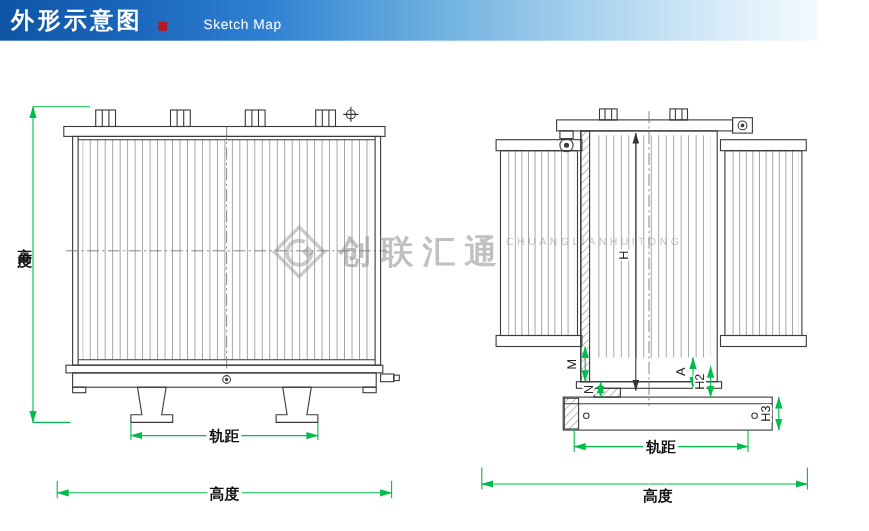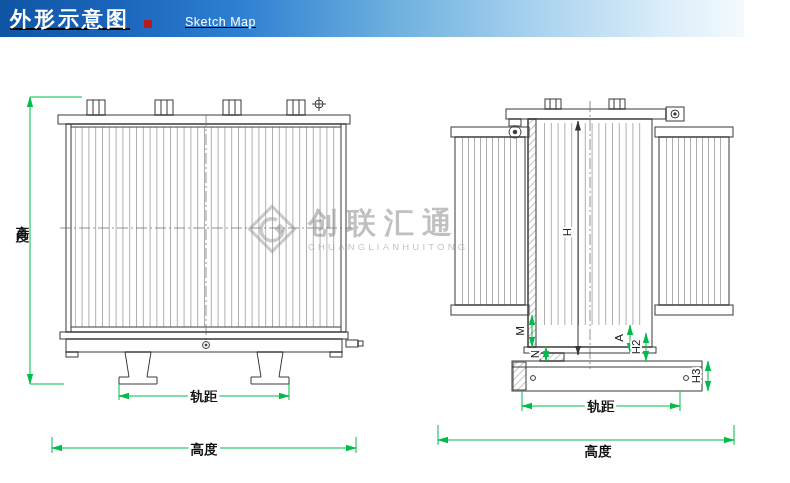--- a/index.html
+++ b/index.html
@@ -1,18 +1,18 @@
 <!DOCTYPE html>
 <html><head>
 <meta charset="utf-8">
 <style>
   html,body { margin:0; padding:0; background:#fff; }
   .page {
     position:relative; width:744px; height:483px; overflow:hidden;
-    background:#fff; font-family:"Liberation Sans", sans-serif;text-decoration:underline;
+    background:#fff; font-family:"Liberation Sans", sans-serif;
   }
   
   .banner {
     height:37px; display:flex; align-items:center;
     background:linear-gradient(90deg,#0f55a4 0%,#1a66bc 15%,#2e7fd2 30%,#5f a 0%);
     background:linear-gradient(90deg,#0f55a4 0%,#1a66bc 16%,#2e7fd2 32%,#6aaede 52%,#a9d2ef 72%,#ddeef9 90%,#f3fafe 100%);
   }
   .banner h1 {
     margin:0 0 0 10px; font-size:21px; line-height:37px; color:#ffffff;
     font-weight:bold; letter-spacing:3px;
@@ -35,21 +35,21 @@
     position:absolute; left:13px; top:178px;
     writing-mode:vertical-rl; text-orientation:upright;
     font-size:13.5px; font-weight:600; color:#111; letter-spacing:3px;
   }
   
   .watermark {
     position:absolute; left:246px; top:166px; display:flex; align-items:center;
     pointer-events:none;
   }
   .wm-logo { width:52px; height:52px; margin-right:10px; }
-  .wm-text { display:flex; flex-direction:column; }
+  .wm-text { display:flex; flex-direction:row; }
   .wm-name {
     font-size:30px; font-weight:600; letter-spacing:8px;
     color:rgba(140,140,140,0.55); line-height:1.1; white-space:nowrap;
   }
   .wm-latin {
     font-size:9.5px; letter-spacing:3.2px; color:rgba(145,145,145,0.55);
     margin-top:2px; white-space:nowrap;
   }
 </style>
 </head>

